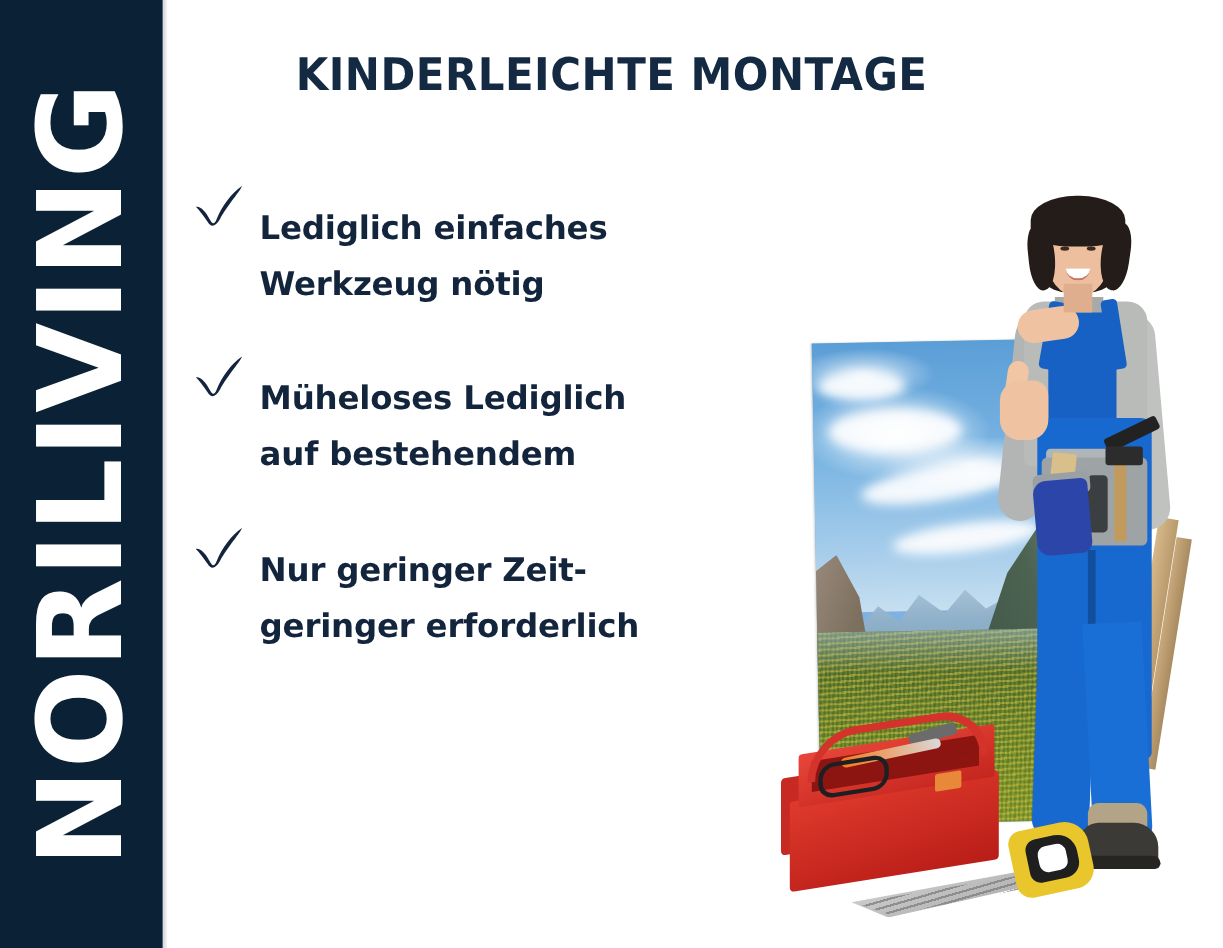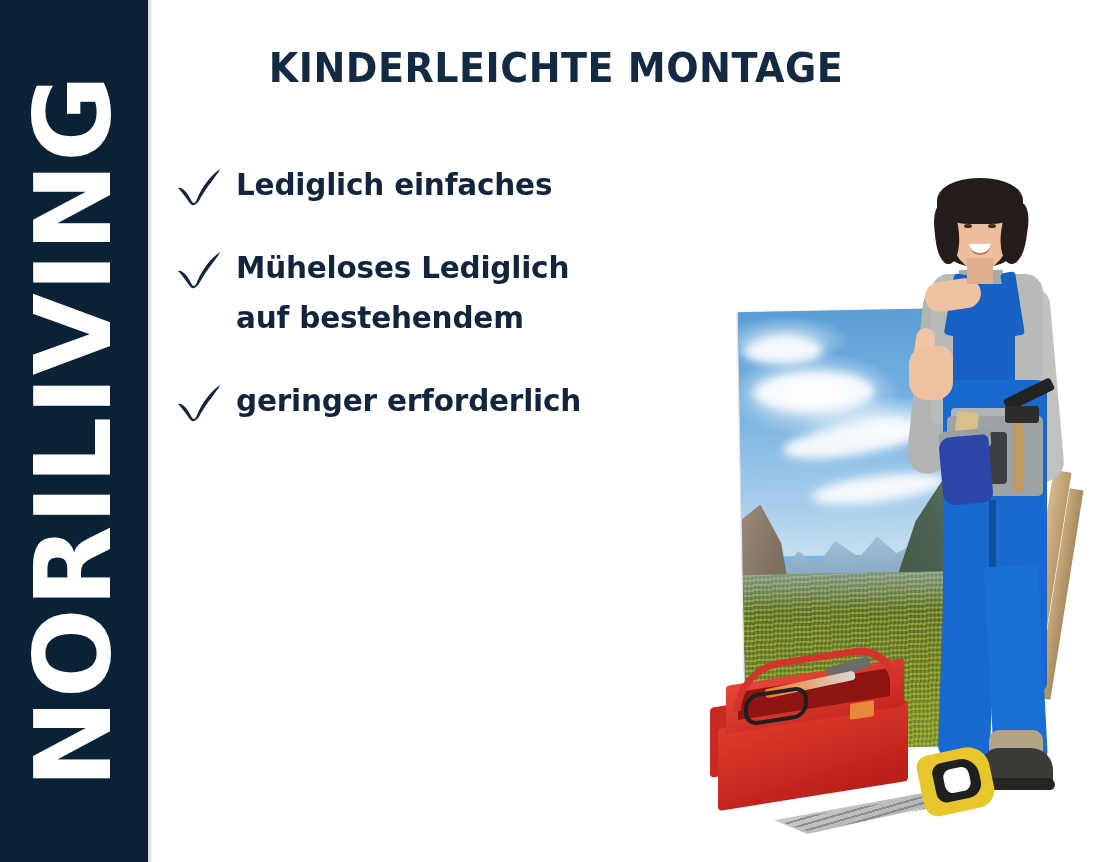--- a/index.html
+++ b/index.html
@@ -88,20 +88,21 @@
   }
   .benefit-check svg { display: block; }
   .benefit-text {
     flex: 1 1 auto;
     color: #13253c;
     font-family: "DejaVu Sans", sans-serif;
     font-weight: bold;
     font-size: 29.5px;
     line-height: 1.72;
     letter-spacing: -0.2px;
+    margin-top: 22px;
   }
 
   
   #photo-scene {
     position: absolute;
     left: 690px;
     top: 170px;
     width: 422px;
     height: 692px;
   }
@@ -253,20 +254,21 @@
   <div id="benefit-list">
 
     <div class="benefit-item">
       <div class="benefit-check">
         <svg width="46" height="40" viewBox="0 0 46 40" aria-hidden="true">
           <path d="M2 20 C6 19, 11 24, 15 32 C17 36, 19 36, 21 31 C26 19, 34 8, 44 1 C43 5, 31 18, 24 31 C20 38, 16 39, 13 34 C9 28, 5 23, 2 20 Z" fill="#13253c"></path>
         </svg>
       </div>
       <div class="benefit-text">
         <div>Lediglich einfaches</div>
+        <div>Werkzeug nötig</div>
       </div>
     </div>
 
     <div class="benefit-item">
       <div class="benefit-check">
         <svg width="46" height="40" viewBox="0 0 46 40" aria-hidden="true">
           <path d="M2 20 C6 19, 11 24, 15 32 C17 36, 19 36, 21 31 C26 19, 34 8, 44 1 C43 5, 31 18, 24 31 C20 38, 16 39, 13 34 C9 28, 5 23, 2 20 Z" fill="#13253c"></path>
         </svg>
       </div>
       <div class="benefit-text">
@@ -275,20 +277,21 @@
       </div>
     </div>
 
     <div class="benefit-item">
       <div class="benefit-check">
         <svg width="46" height="40" viewBox="0 0 46 40" aria-hidden="true">
           <path d="M2 20 C6 19, 11 24, 15 32 C17 36, 19 36, 21 31 C26 19, 34 8, 44 1 C43 5, 31 18, 24 31 C20 38, 16 39, 13 34 C9 28, 5 23, 2 20 Z" fill="#13253c"></path>
         </svg>
       </div>
       <div class="benefit-text">
+        <div>Nur geringer Zeit-</div>
         <div>geringer erforderlich</div>
       </div>
     </div>
 
   </div>
 
   <div id="photo-scene">
 
     <div id="canvas-print">
       <div class="sky"></div>

